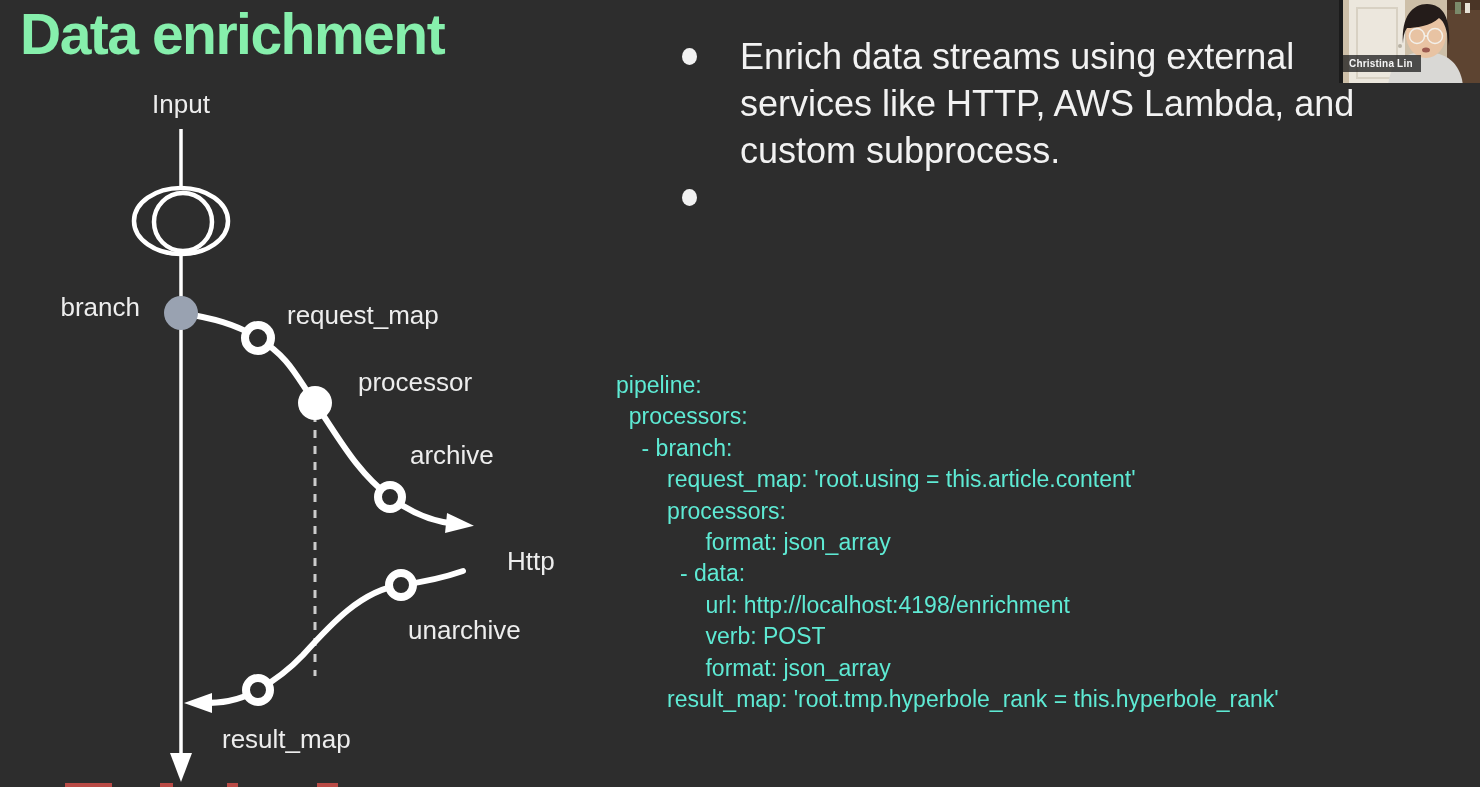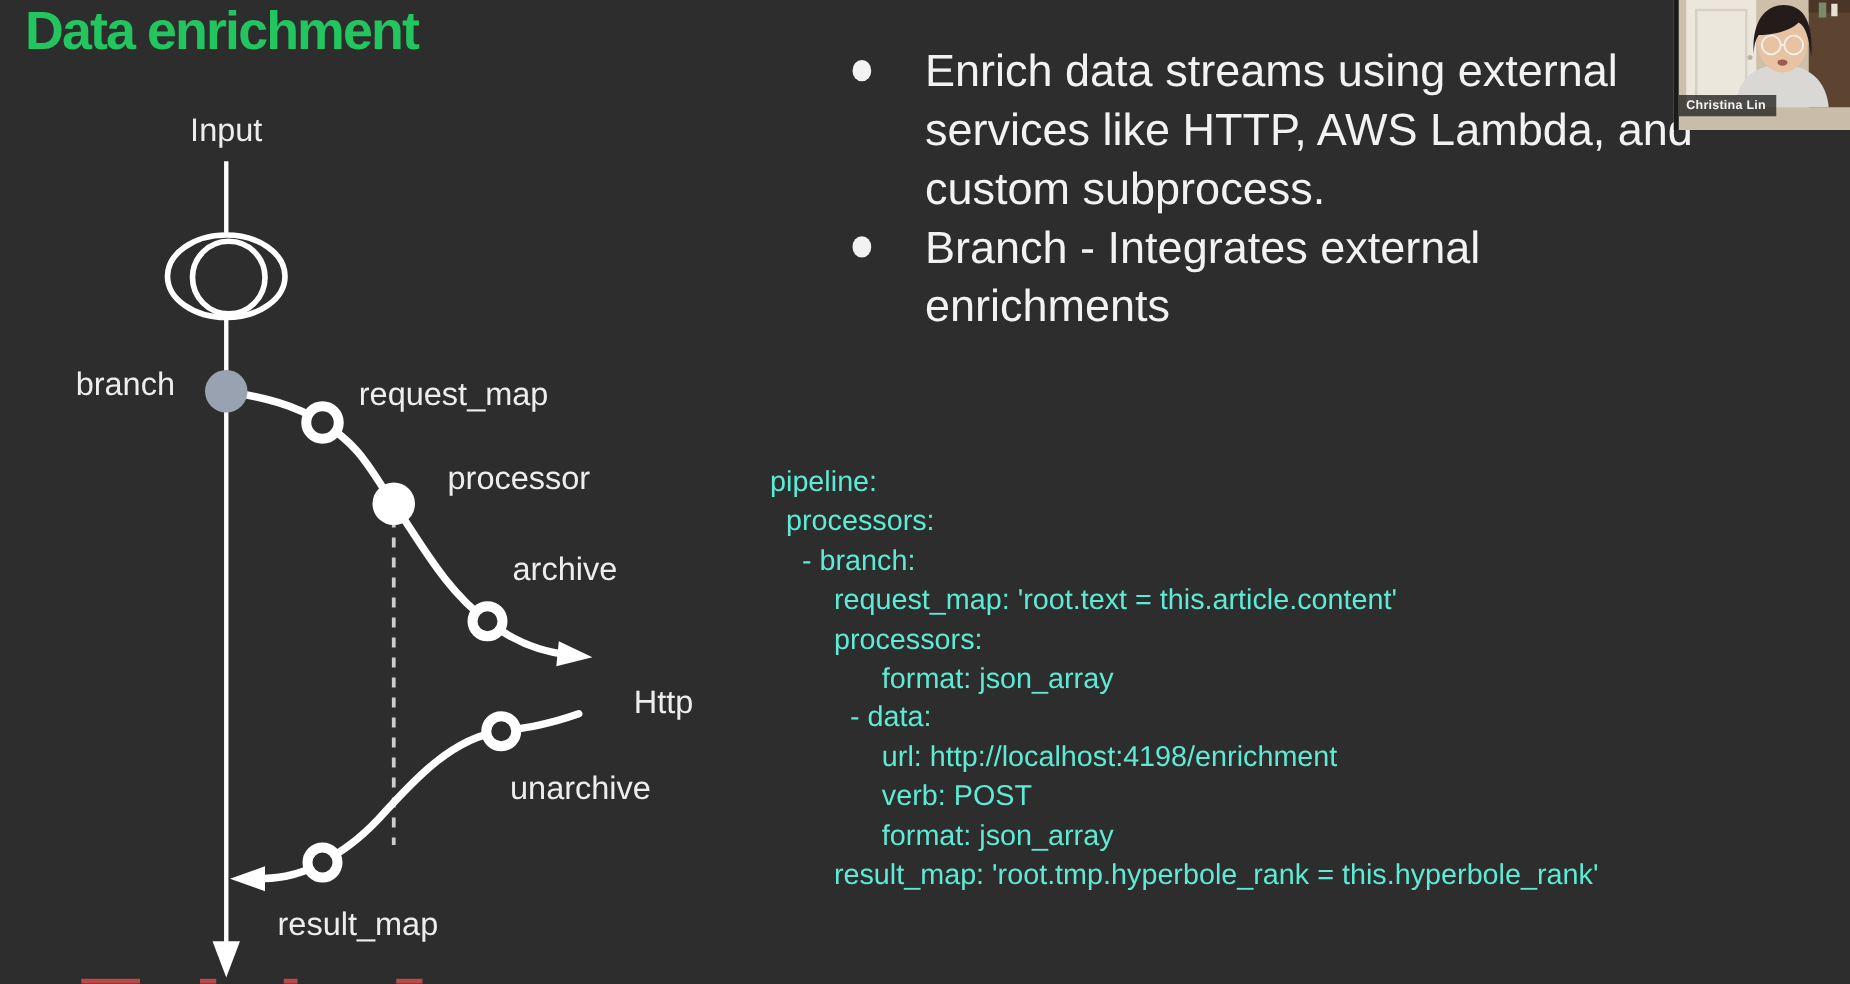--- a/index.html
+++ b/index.html
@@ -15,24 +15,24 @@
     height: 787px;
     background: #2d2d2d;
     overflow: hidden;
   }
 
   
   .title {
     position: absolute;
     left: 20px;
     top: 1px;
-    font-size: 43px;
+    font-size: 57px;
     font-weight: bold;
     letter-spacing: -1.5px;
-    color: #22c55e;
+    color: #86efac;
   }
 
   
   .bullets {
     position: absolute;
     left: 682px;
     top: 33px;
     width: 770px;
   }
   .bullet-row {
@@ -87,21 +87,21 @@
     bottom: 0;
     background: #b94a45;
   }
 
   
   .webcam {
     position: absolute;
     top: 0;
     right: 0;
     width: 141px;
-    height: 104px;
+    height: 83px;
     background: #c9bca8;
     border-left: 4px solid #1b1b1b;
     z-index: 20;
     overflow: hidden;
   }
   .webcam svg { display: block; }
   .nametag {
     position: absolute;
     left: 0;
     bottom: 11px;
@@ -122,22 +122,20 @@
 
   <div class="bullets">
     <div class="bullet-row">
       <span class="bullet-dot"></span>
       <div class="bullet-text">Enrich data streams using external
 services like HTTP, AWS Lambda, and
 custom subprocess.</div>
     </div>
     <div class="bullet-row">
       <span class="bullet-dot"></span>
-      <div class="bullet-text">Branch - Integrates external
-enrichments</div>
     </div>
   </div>
 
   <svg class="diagram-svg" width="620" height="787" viewBox="0 0 620 787">
     <defs>
       <marker id="arrowR" markerUnits="userSpaceOnUse" markerWidth="34" markerHeight="26" refX="12" refY="12" orient="auto">
         <path d="M2,2 L30,12 L2,22 Z" fill="#ffffff"></path>
       </marker>
     </defs>
 
@@ -170,21 +168,21 @@
     <text class="dia-label" x="410" y="464">archive</text>
     <text class="dia-label" x="507" y="570">Http</text>
     <text class="dia-label" x="408" y="639">unarchive</text>
     <text class="dia-label" x="222" y="748">result_map</text>
   </svg>
 
   <div class="code">
     <div class="code-line">pipeline:</div>
     <div class="code-line">  processors:</div>
     <div class="code-line">    - branch:</div>
-    <div class="code-line">        request_map: 'root.text = this.article.content'</div>
+    <div class="code-line">        request_map: 'root.using = this.article.content'</div>
     <div class="code-line">        processors:</div>
     <div class="code-line">              format: json_array</div>
     <div class="code-line">          - data:</div>
     <div class="code-line">              url: http://localhost:4198/enrichment</div>
     <div class="code-line">              verb: POST</div>
     <div class="code-line">              format: json_array</div>
     <div class="code-line">        result_map: 'root.tmp.hyperbole_rank = this.hyperbole_rank'</div>
   </div>
 
   <div class="red-frag" style="left:65px;  width:47px;"></div>

